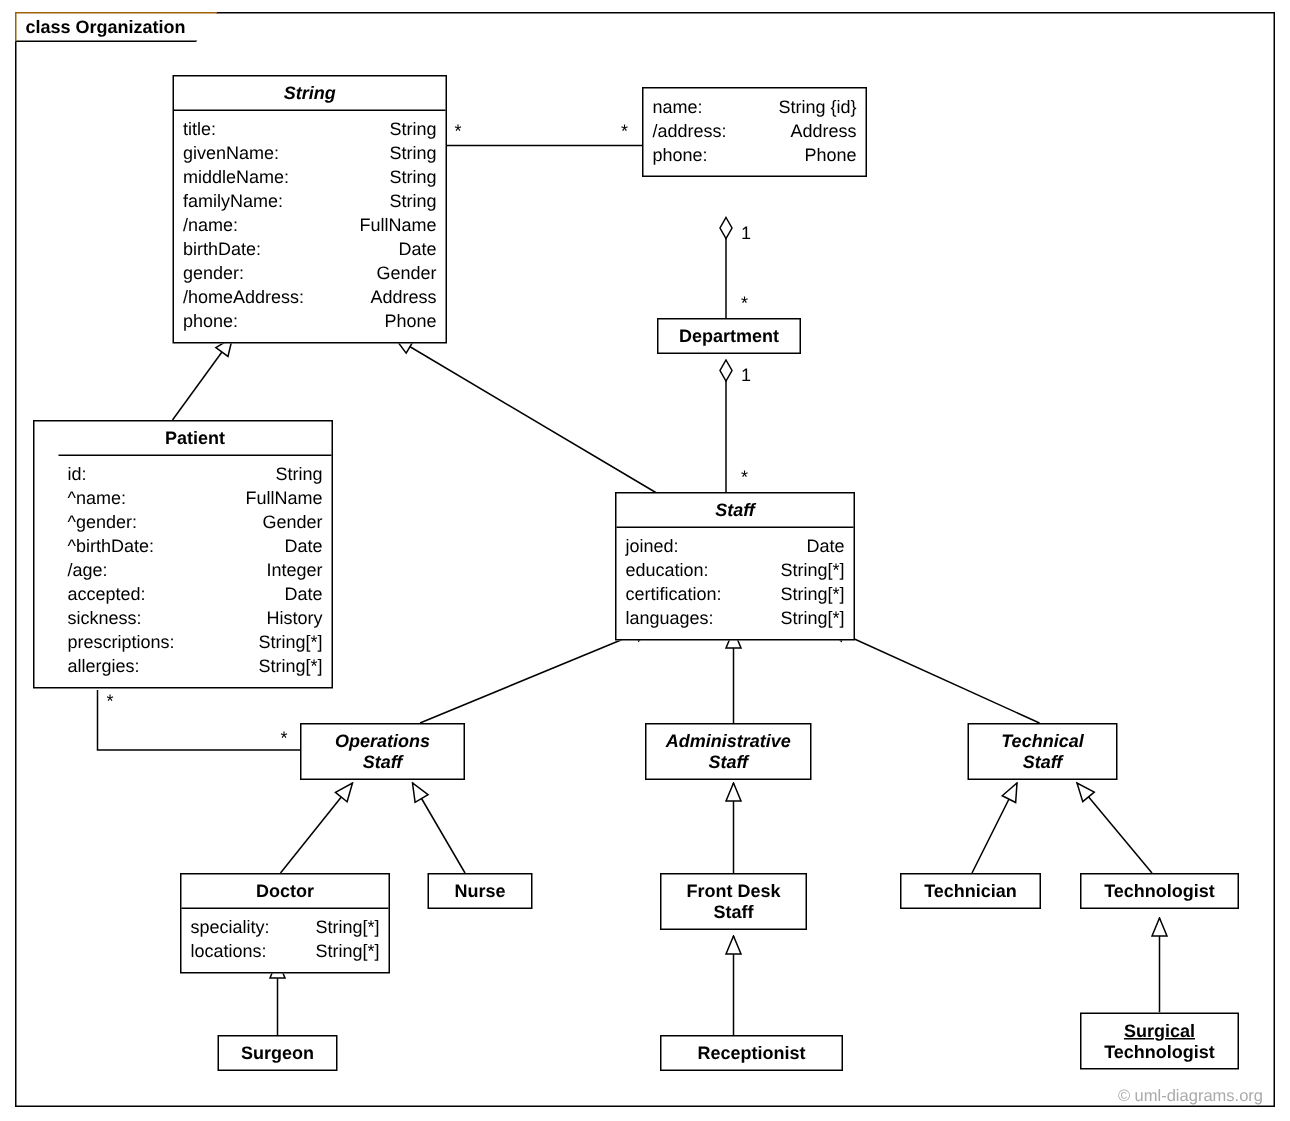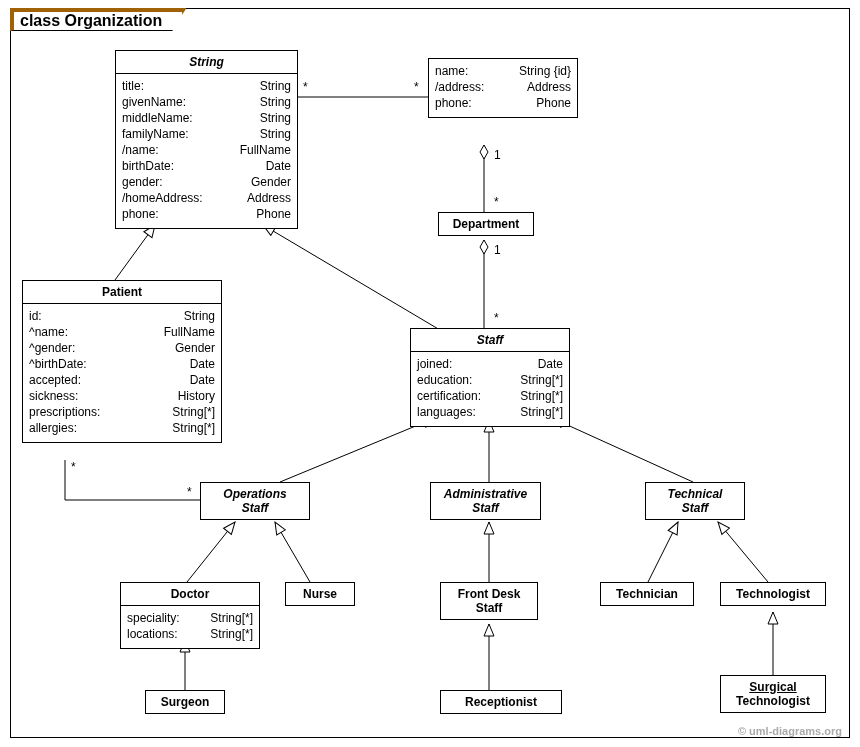--- a/index.html
+++ b/index.html
@@ -22,26 +22,26 @@
     height: 730px;
     border: 1px solid #000;
     box-sizing: border-box;
   }
   .package-tab {
     position: absolute;
     left: -1px;
     top: -1px;
     height: 18px;
     padding: 0 20px 0 6px;
-    border: 4px solid #a16207;
+    border: 1px solid #a16207;
     border-bottom: 1px solid #000;
     background: #fff;
     font-weight: bold;
     line-height: 18px;
-    font-size: 16px;
+    font-size: 12px;
     clip-path: polygon(0 0, 100% 0, calc(100% - 14px) 100%, 0 100%);
   }
   .class-box {
     position: absolute;
     border: 1px solid #000;
     background: #fff;
     box-sizing: border-box;
   }
   .class-name {
     text-align: center;
@@ -59,21 +59,20 @@
     justify-content: space-between;
     line-height: 16px;
   }
   .attr-row span:first-child { padding-right: 10px; }
   .watermark {
     position: absolute;
     right: 18px;
     bottom: 10px;
     color: #aaa;
     font-size: 11px;
-    font-weight: bold;
   }
   svg.edges {
     position: absolute;
     left: 0; top: 0;
     width: 860px; height: 747px;
     pointer-events: none;
   }
   .mult {
     position: absolute;
     font-size: 12px;
@@ -199,38 +198,42 @@
           <span>phone:</span>
           <span>Phone</span>
         </div>
       </div>
   </div>
 
   <div class="class-box" style="left:438px; top:212px; width:96px;">
     <div class="class-name no-border">Department</div>
   </div>
 
-  <div class="class-box" style="left:22px; top:280px; width:200px;">
+  <div class="class-box" style="left:22px; top:280px; width:200px;padding-left:16px;">
     <div class="class-name">Patient</div>
     <div class="attrs">
         <div class="attr-row">
           <span>id:</span>
           <span>String</span>
         </div>
         <div class="attr-row">
           <span>^name:</span>
           <span>FullName</span>
         </div>
         <div class="attr-row">
           <span>^gender:</span>
           <span>Gender</span>
         </div>
         <div class="attr-row">
           <span>^birthDate:</span>
           <span>Date</span>
+        </div>
+        <div class="attr-row">
+          <span>/age:</span>
+          <span>Integer</span>
         </div>
         <div class="attr-row">
           <span>accepted:</span>
           <span>Date</span>
         </div>
         <div class="attr-row">
           <span>sickness:</span>
           <span>History</span>
         </div>
         <div class="attr-row">

